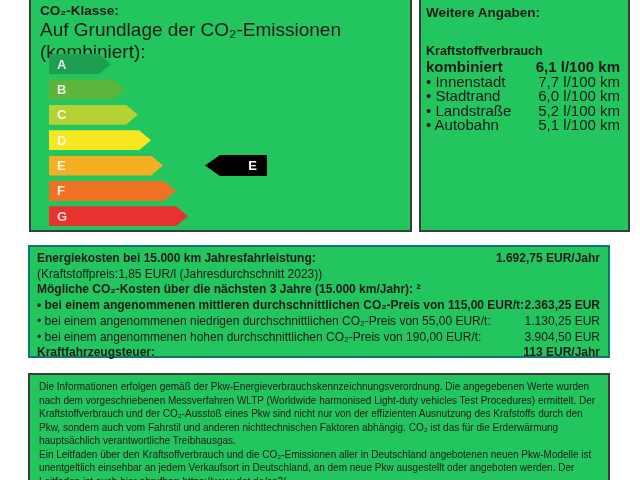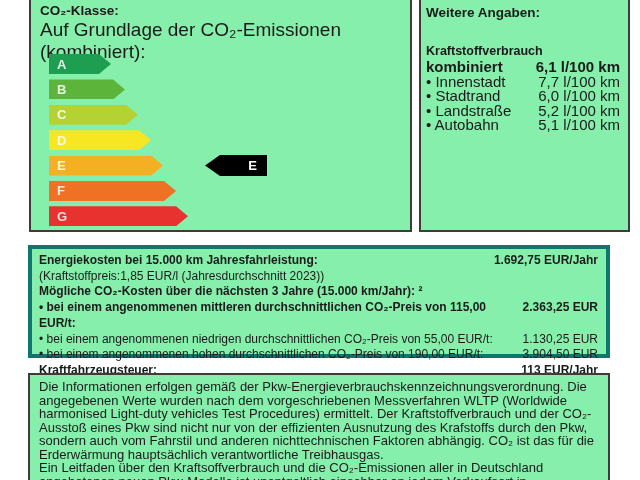--- a/index.html
+++ b/index.html
@@ -6,33 +6,33 @@
     margin: 0; padding: 0;
     width: 640px; height: 480px;
     background: #ffffff;
     overflow: hidden;
     font-family: "Liberation Sans", sans-serif;
     color: #1a1a1a;
     -webkit-font-smoothing: antialiased;
   }
 
   
-  .panel { position: absolute; background: #86efac; box-sizing: border-box; }
+  .panel { position: absolute; background: #22c55e; box-sizing: border-box; }
   .panel-co2 {
     left: 29px; top: 0; width: 383px; height: 232px;
     border: 2px solid #3c3c3c; border-top: none;
   }
   .panel-info {
     left: 419px; top: 0; width: 211px; height: 232px;
     border: 2px solid #3c3c3c; border-top: none;
     padding: 3px 8px 0 5px;
   }
   .panel-costs {
     left: 28px; top: 245px; width: 582px; height: 113px;
-    border: 4px solid #0f766e;
+    border: 2px solid #0f766e;
     padding: 4px 8px 0 7px;
   }
   .panel-legal {
     left: 28px; top: 373px; width: 582px; height: 130px;
     border: 2px solid #3c3c3c;
     padding: 5px 9px 0 9px;
   }
 
   
   .co2-title { margin: 3px 0 1px 9px; font-size: 13.5px; font-weight: bold; }
@@ -76,21 +76,21 @@
   .info-row { display: flex; justify-content: space-between; font-size: 15px; line-height: 14.6px; }
   .info-row.bold { font-weight: bold; }
 
   
   .cost-row { display: flex; justify-content: space-between; font-size: 12px; line-height: 15.7px; }
   .cost-row.bold { font-weight: bold; }
   .cost-row .val { white-space: nowrap; text-align: right; }
   .fuel-price-value { display: inline-block; }
 
   
-  .legal-text { font-size: 13px; line-height: 13.5px; margin: 0; }
+  .legal-text { font-size: 10px; line-height: 13.5px; margin: 0; }
 </style>
 </head>
 <body>
 
 <section class="panel panel-co2">
   <div class="co2-title">CO₂-Klasse:</div>
   <div class="co2-subtitle">Auf Grundlage der CO₂-Emissionen (kombiniert):</div>
 
   <div class="bars">
     <div class="bar bar-a" style="background: rgb(29, 158, 80);">

